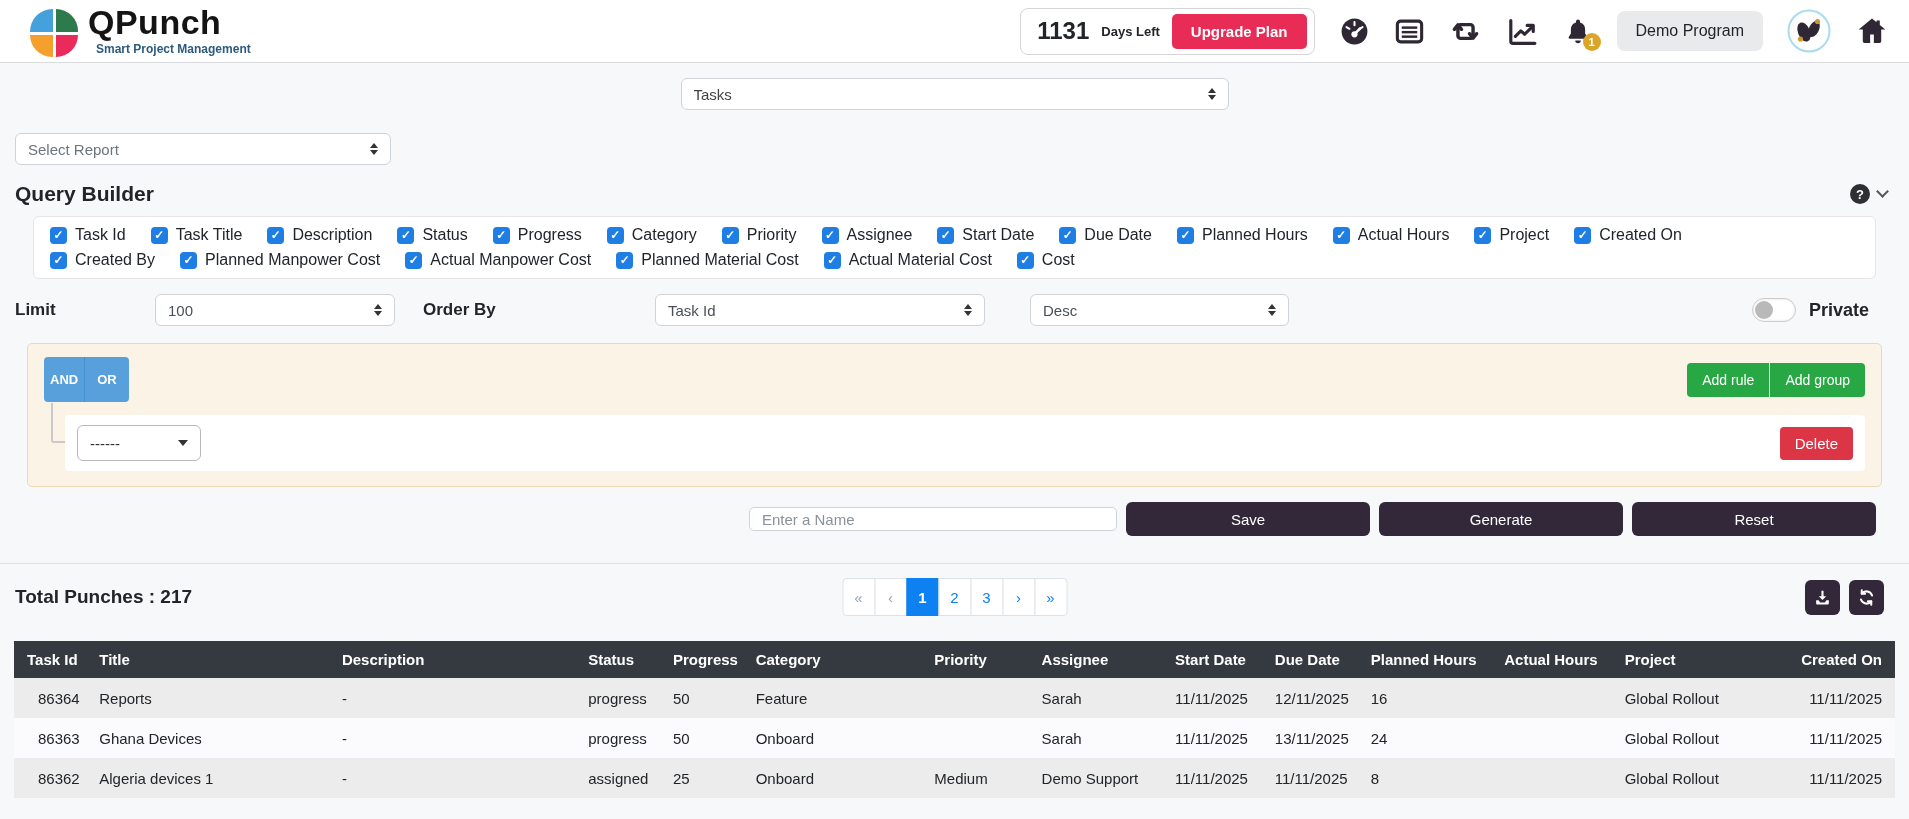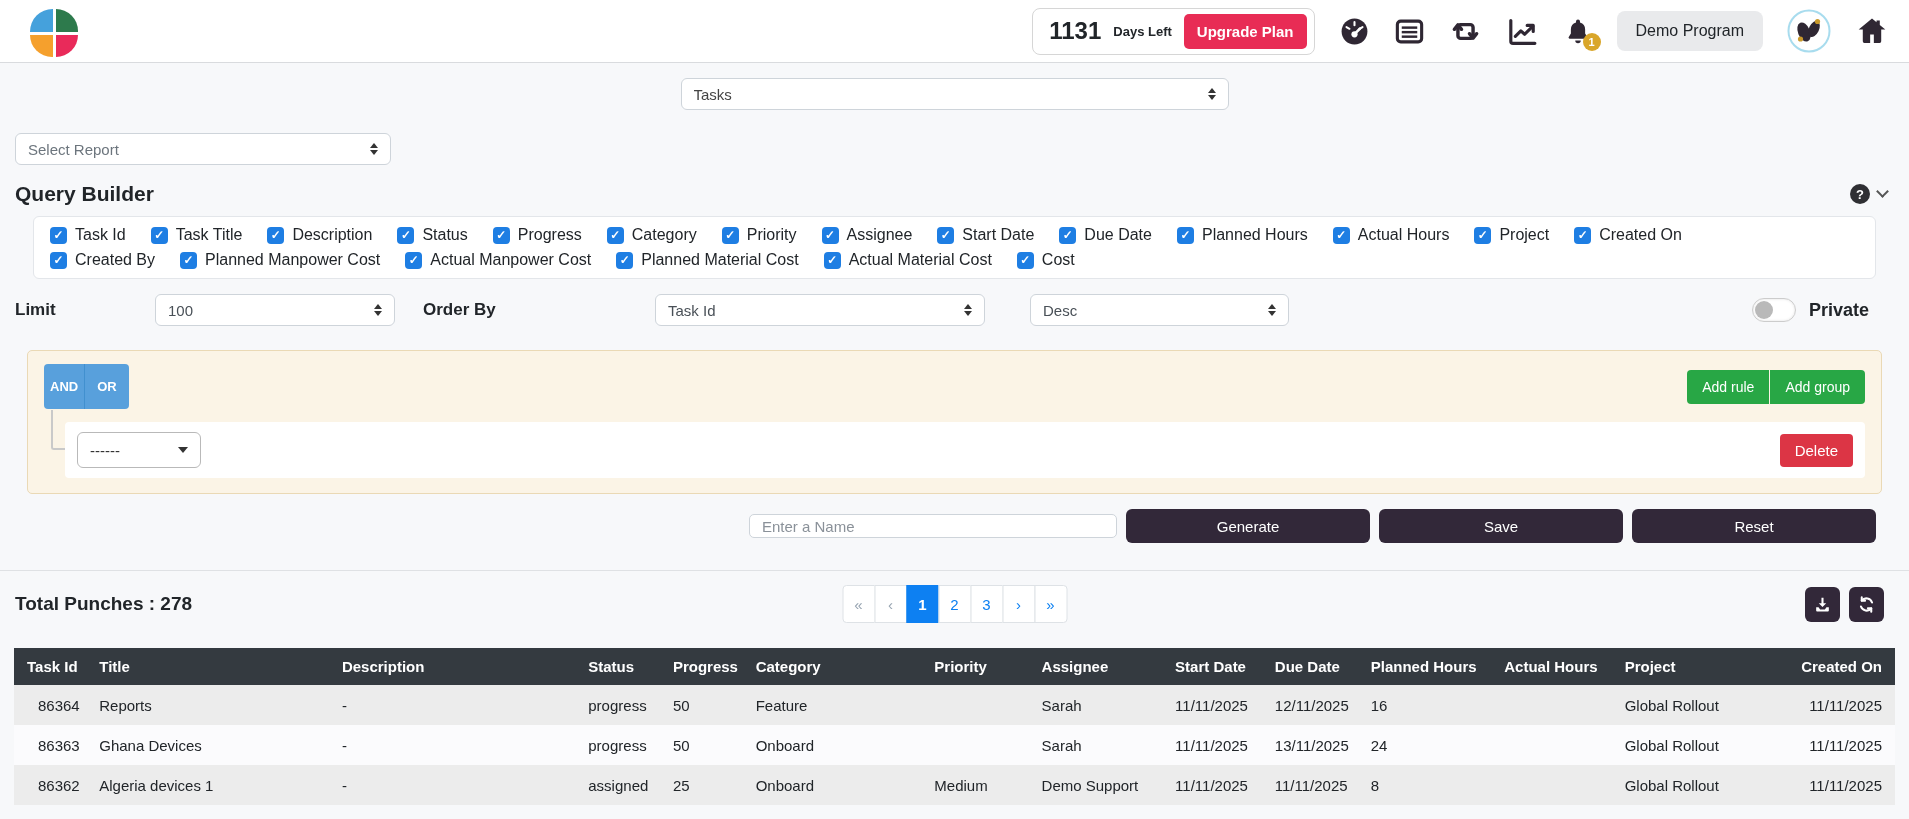--- a/index.html
+++ b/index.html
@@ -23,21 +23,21 @@
   .brand-text { display:flex; flex-direction:column; }
   .brand-title { font-size:34px; font-weight:600; color:#141414; line-height:1.05; letter-spacing:.5px; }
   .brand-sub { font-size:12px; font-weight:700; color:#2b5b7e; margin-top:1px; margin-left:8px; }
 
   .topbar-right { margin-left:auto; display:flex; align-items:center; gap:24px; }
   .days-box { display:flex; align-items:center; gap:12px; border:1px solid #d6d6d6;
               border-radius:8px; padding:5px 7px 5px 16px; background:#fff; }
   .days-num { font-size:24px; font-weight:700; }
   .days-lbl { font-size:13px; font-weight:700; }
   .upgrade-btn { background:#e82c55; color:#fff; font-weight:700; font-size:15px;
-                 border:none; border-radius:5px; padding:9px 13px; cursor:pointer;
+                 border:none; border-radius:5px; padding:9px 19px; cursor:pointer;
                  font-family:inherit; }
   .icon-btn { background:none; border:none; cursor:pointer; display:flex;
               align-items:center; justify-content:center; padding:0; }
   .icon-btn svg { display:block; }
   .bell-wrap { position:relative; }
   .badge { position:absolute; right:-8px; bottom:-5px; width:18px; height:18px;
            border-radius:50%; background:#d9a62a; color:#fff; font-size:11px;
            font-weight:700; display:flex; align-items:center; justify-content:center; }
   .program-btn { background:#e9eaec; border:none; border-radius:8px; padding:11px 19px;
                  font-size:16px; color:#212529; cursor:pointer; font-family:inherit; }
@@ -70,21 +70,21 @@
           transform:rotate(45deg); margin-top:-5px; }
 
   .fields-card { margin:0 33px 15px; background:#fff; border:1px solid #e3e6ea;
                  border-radius:6px; padding:9px 16px; display:flex; flex-direction:column; gap:7px; }
   .fields-row { display:flex; flex-wrap:wrap; column-gap:25px; row-gap:6px; align-items:center; }
   .cb { display:flex; align-items:center; gap:8px; cursor:pointer; }
   .cb-box { width:17px; height:17px; border-radius:4px; background:#1e7ee3; color:#fff;
             font-size:12px; font-weight:700; display:flex; align-items:center; justify-content:center; }
   .cb-lbl { font-size:16px; color:#212529; }
 
-  .limit-row { display:flex; align-items:center; padding:0 15px; margin-bottom:24px;justify-content:space-between; }
+  .limit-row { display:flex; align-items:center; padding:0 15px; margin-bottom:17px;justify-content:space-between; }
   .limit-lbl { font-size:17px; font-weight:700; width:140px; }
   .sel-limit { width:240px; }
   .orderby-lbl { font-size:17px; font-weight:700; margin-left:28px; width:232px; }
   .sel-orderfield { width:330px; }
   .sel-orderdir { margin-left:45px; width:259px; }
   .private-wrap { margin-left:auto; display:flex; align-items:center; gap:13px; padding-right:25px; }
   .toggle { width:44px; height:24px; border-radius:13px; background:#fff; border:1px solid #ccc;
             position:relative; cursor:pointer; box-shadow:inset 0 0 3px rgba(0,0,0,.12); }
   .toggle-knob { position:absolute; left:2px; top:2px; width:18px; height:18px; border-radius:50%;
                  background:#b9b9b9; }
@@ -153,20 +153,24 @@
 <body>
 
 <header class="topbar">
   <div class="brand">
     <div class="logo-mark">
       <i class="q-tl"></i>
         <i class="q-tr"></i>
         <i class="q-bl"></i>
         <i class="q-br"></i>
     </div>
+    <div class="brand-text">
+      <span class="brand-title">QPunch</span>
+      <span class="brand-sub">Smart Project Management</span>
+    </div>
   </div>
 
   <div class="topbar-right">
     <div class="days-box">
       <span class="days-num">1131</span>
       <span class="days-lbl">Days Left</span>
       <button class="upgrade-btn">Upgrade Plan</button>
     </div>
 
     <button class="icon-btn">
@@ -403,29 +407,29 @@
       <div class="sel sel-rule">
         <span class="sel-text">------</span>
         <span class="tri-down-lg"></span>
       </div>
       <button class="btn-delete">Delete</button>
     </div>
   </div>
 
   <div class="save-row">
     <input class="name-input" type="text" placeholder="Enter a Name" style="">
+    <button class="btn-dark">Save</button>
     <button class="btn-dark">Generate</button>
-    <button class="btn-dark">Save</button>
     <button class="btn-dark">Reset</button>
   </div>
 
   <hr class="divider">
 
   <div class="results-row">
-    <span class="total-label">Total Punches : 278</span>
+    <span class="total-label">Total Punches : 217</span>
     <span class="pagination" id="pagination">
         <span class="page-item muted">«</span>
         <span class="page-item muted">‹</span>
         <span class="page-item active">1</span>
         <span class="page-item">2</span>
         <span class="page-item">3</span>
         <span class="page-item">›</span>
         <span class="page-item">»</span>
       </span>
     <span class="results-actions">

